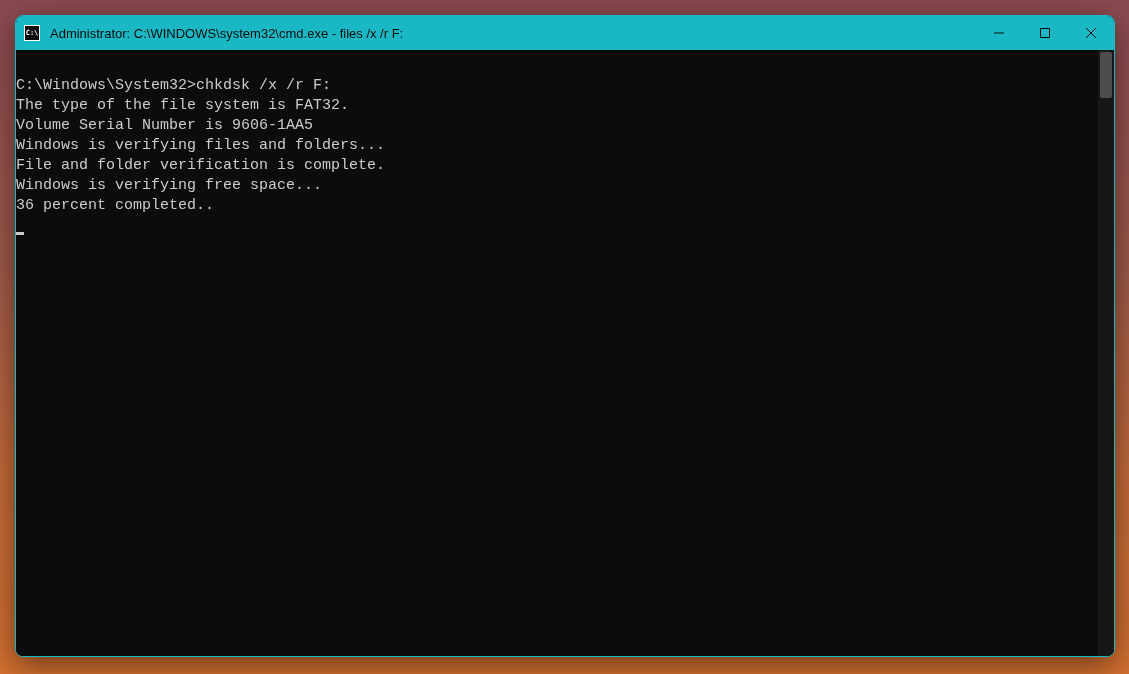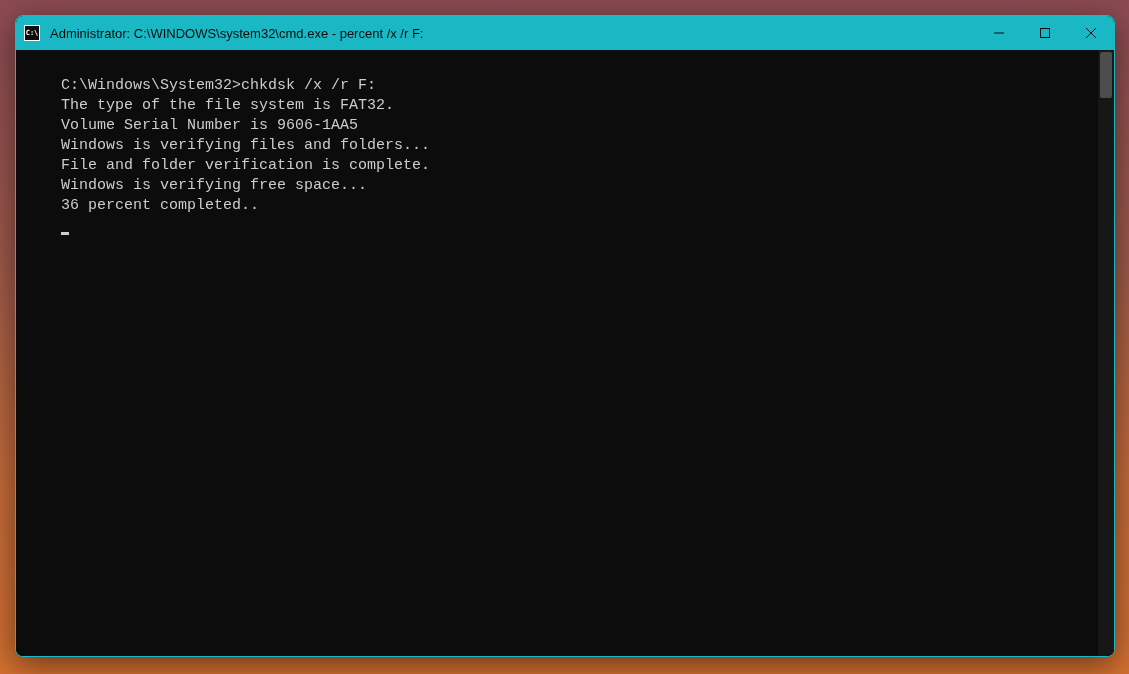--- a/index.html
+++ b/index.html
@@ -74,21 +74,20 @@
     }
     .titlebar-btn svg {
       width: 10px;
       height: 10px;
     }
     .client-area {
       flex: 1;
       display: flex;
       background: #0c0c0c;
       position: relative;
-      padding-left: 45px;
     }
     .terminal {
       flex: 1;
       background: #0c0c0c;
       color: #cccccc;
       font-family: Consolas, "Courier New", monospace;
       font-size: 15px;
       line-height: 20px;
       padding: 26px 0 0 0;
       white-space: pre;
@@ -119,21 +118,21 @@
       vertical-align: bottom;
       margin-bottom: 1px;
     }
   </style>
 </head>
 <body>
 
 <div class="window">
   <div class="titlebar">
     <div class="titlebar-icon">C:\</div>
-    <div class="titlebar-text">Administrator: C:\WINDOWS\system32\cmd.exe - percent  /x /r F:</div>
+    <div class="titlebar-text">Administrator: C:\WINDOWS\system32\cmd.exe - files  /x /r F:</div>
     <div class="titlebar-buttons">
       <div class="titlebar-btn">
         <svg viewBox="0 0 10 10">
             <line x1="0" y1="5" x2="10" y2="5" stroke="currentColor" stroke-width="1"></line>
           </svg>
       </div>
       <div class="titlebar-btn">
         <svg viewBox="0 0 10 10">
             <rect x="0.5" y="0.5" width="9" height="9" fill="none" stroke="currentColor" stroke-width="1"></rect>
           </svg>

